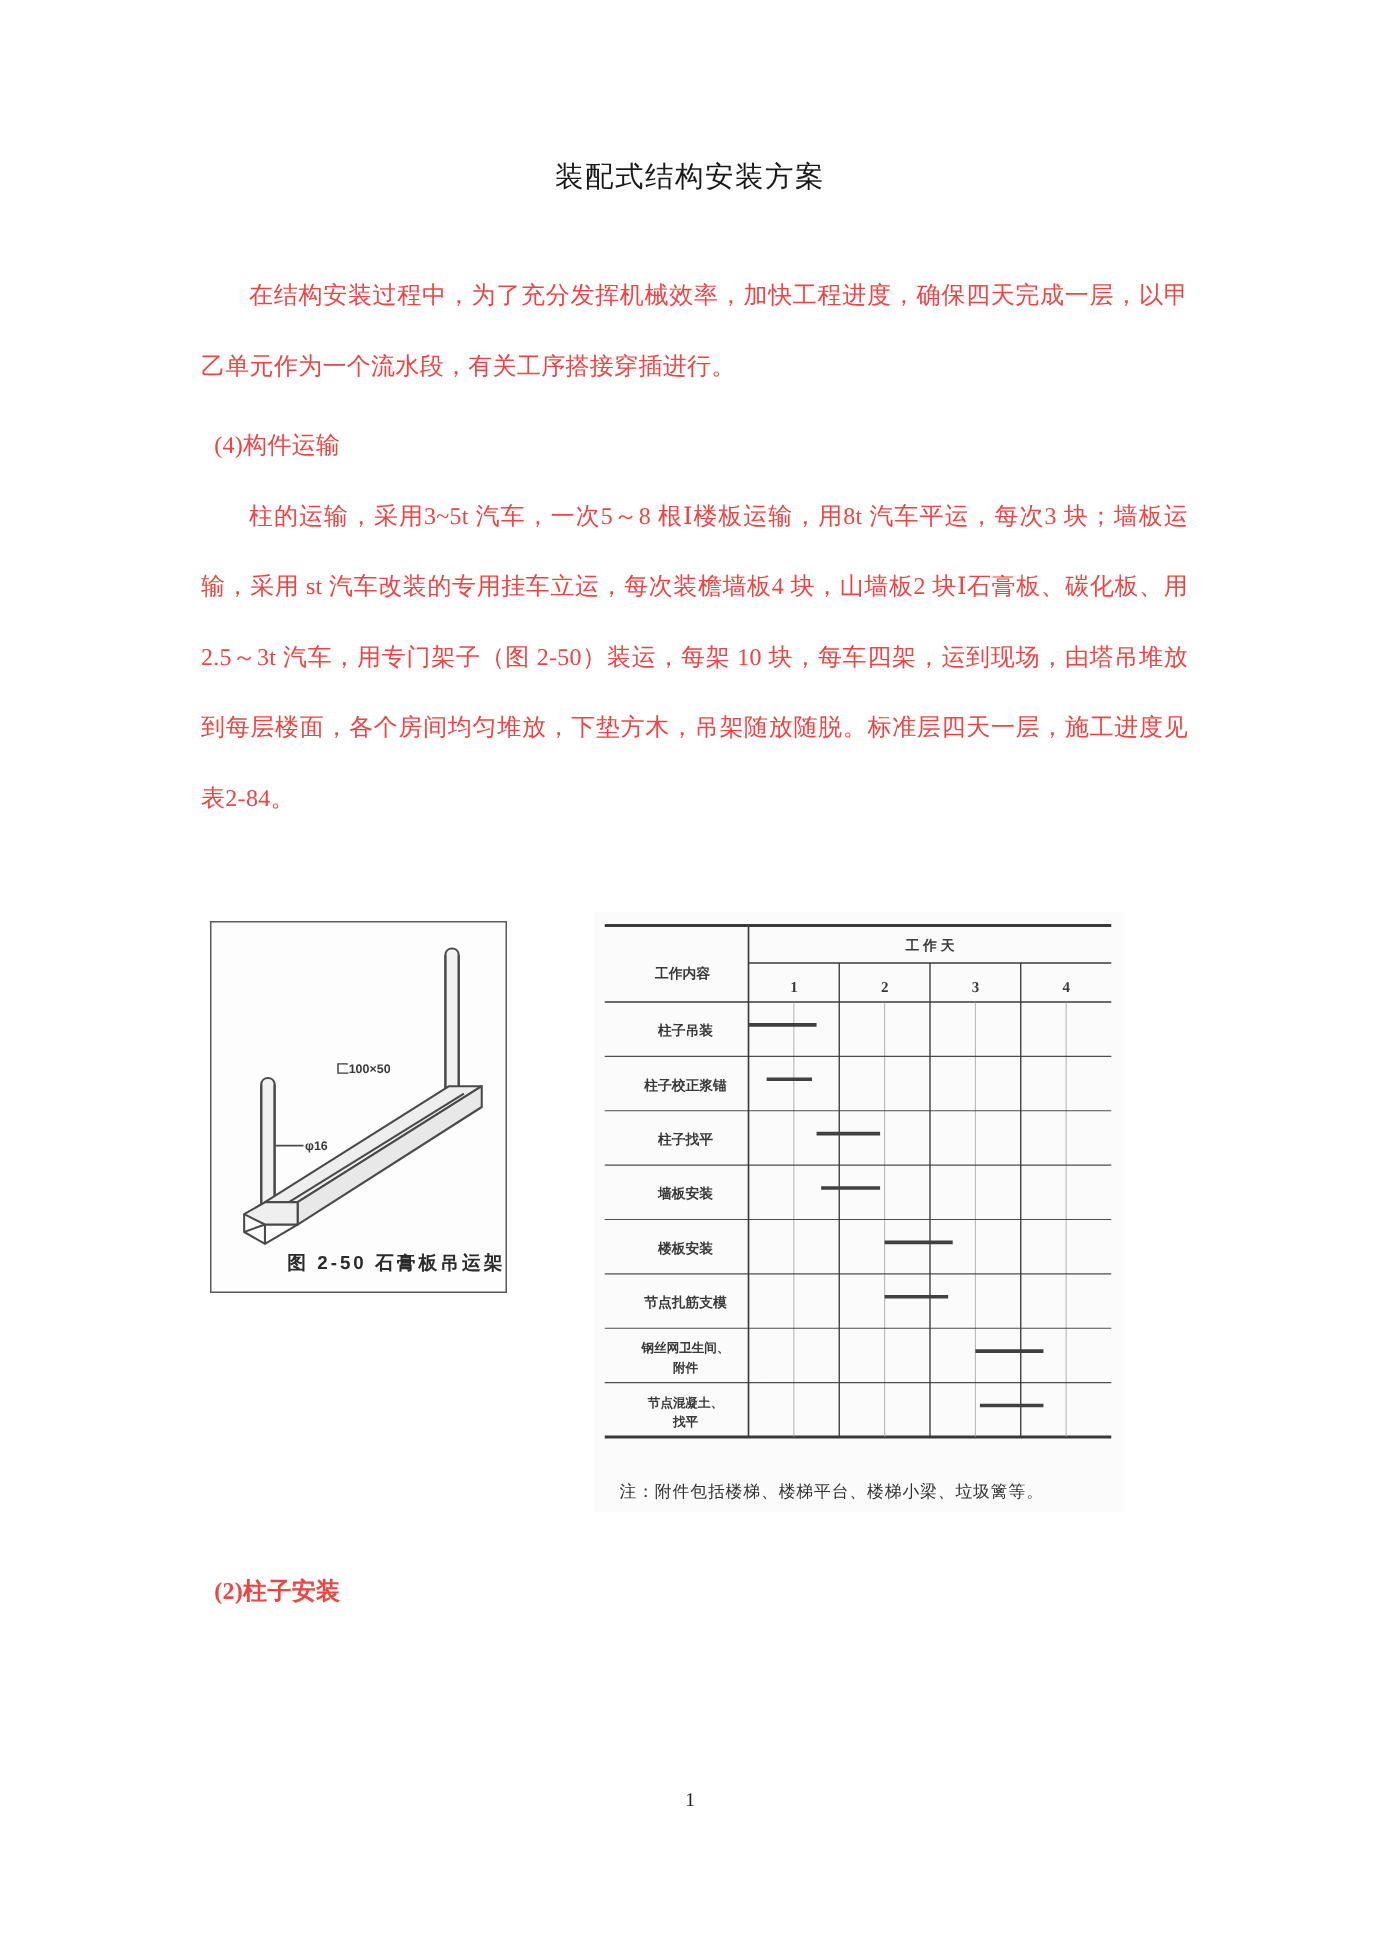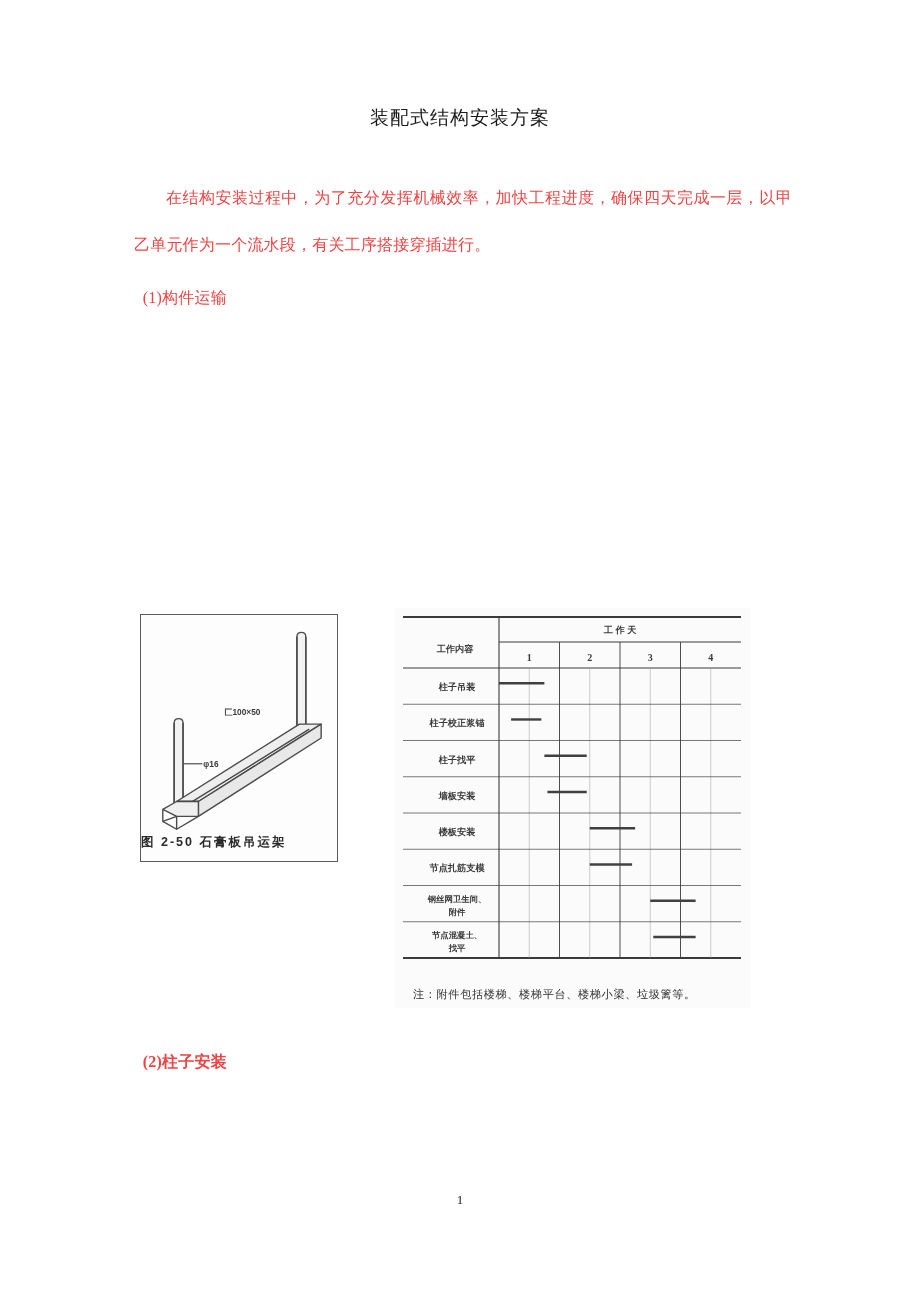--- a/index.html
+++ b/index.html
@@ -28,21 +28,21 @@
 
   
   .figures{position:absolute;left:118px;top:608px;width:690px;height:400px;}
 
   .fig-left{
     position:absolute;left:22px;top:6px;width:198px;height:248px;
     border:1px solid #5a5a5a;background:#fdfdfd;box-sizing:border-box;
   }
   .fig-left svg{display:block;width:100%;height:100%;}
   .fig-caption{
-    position:absolute;left:0;right:0;bottom:10px;text-align:left;
+    position:absolute;left:0;right:0;bottom:10px;text-align:right;
     font-size:12.5px;font-weight:700;letter-spacing:2px;color:#2b2b2b;
     font-family:"Liberation Sans","DejaVu Sans",sans-serif;
   }
 
   
   .fig-right{
     position:absolute;left:277px;top:0px;width:355px;height:400px;
     background:#fbfbfb;box-sizing:border-box;
   }
   .gantt{
@@ -78,23 +78,26 @@
 
 <div class="page">
 
   <div class="doc-title">装配式结构安装方案</div>
 
   <div class="body-block" style="top:158px;">
     <p class="para indent">在结构安装过程中，为了充分发挥机械效率，加快工程进度，确保四天完成一层，以甲乙单元作为一个流水段，有关工序搭接穿插进行。</p>
   </div>
 
   <div class="body-block" style="top:258px;">
-    <p class="para indent-half">(1)构件运输</p>
-  </div>
-
+    <p class="para indent-half">(4)构件运输</p>
+  </div>
+
+  <div class="body-block" style="top:305px;">
+    <p class="para indent">柱的运输，采用3~5t 汽车，一次5～8 根Ⅰ楼板运输，用8t 汽车平运，每次3 块；墙板运输，采用 st 汽车改装的专用挂车立运，每次装檐墙板4 块，山墙板2 块Ⅰ石膏板、碳化板、用2.5～3t 汽车，用专门架子（图 2-50）装运，每架 10 块，每车四架，运到现场，由塔吊堆放到每层楼面，各个房间均匀堆放，下垫方木，吊架随放随脱。标准层四天一层，施工进度见表2-84。</p>
+  </div>
 
   <div class="figures">
 
     <div class="fig-left">
       <svg viewBox="0 0 198 248" preserveAspectRatio="none">
         <g fill="none" stroke="#4a4a4a" stroke-width="1.4" stroke-linejoin="round">
 
           <path d="M157.5 22 C157.5 16 166.5 16 166.5 22 L166.5 117 L157.5 122 Z" fill="#f2f2f2"></path>
           <path d="M157.5 22 L157.5 117"></path>
           <path d="M166.5 22 L166.5 117"></path>

